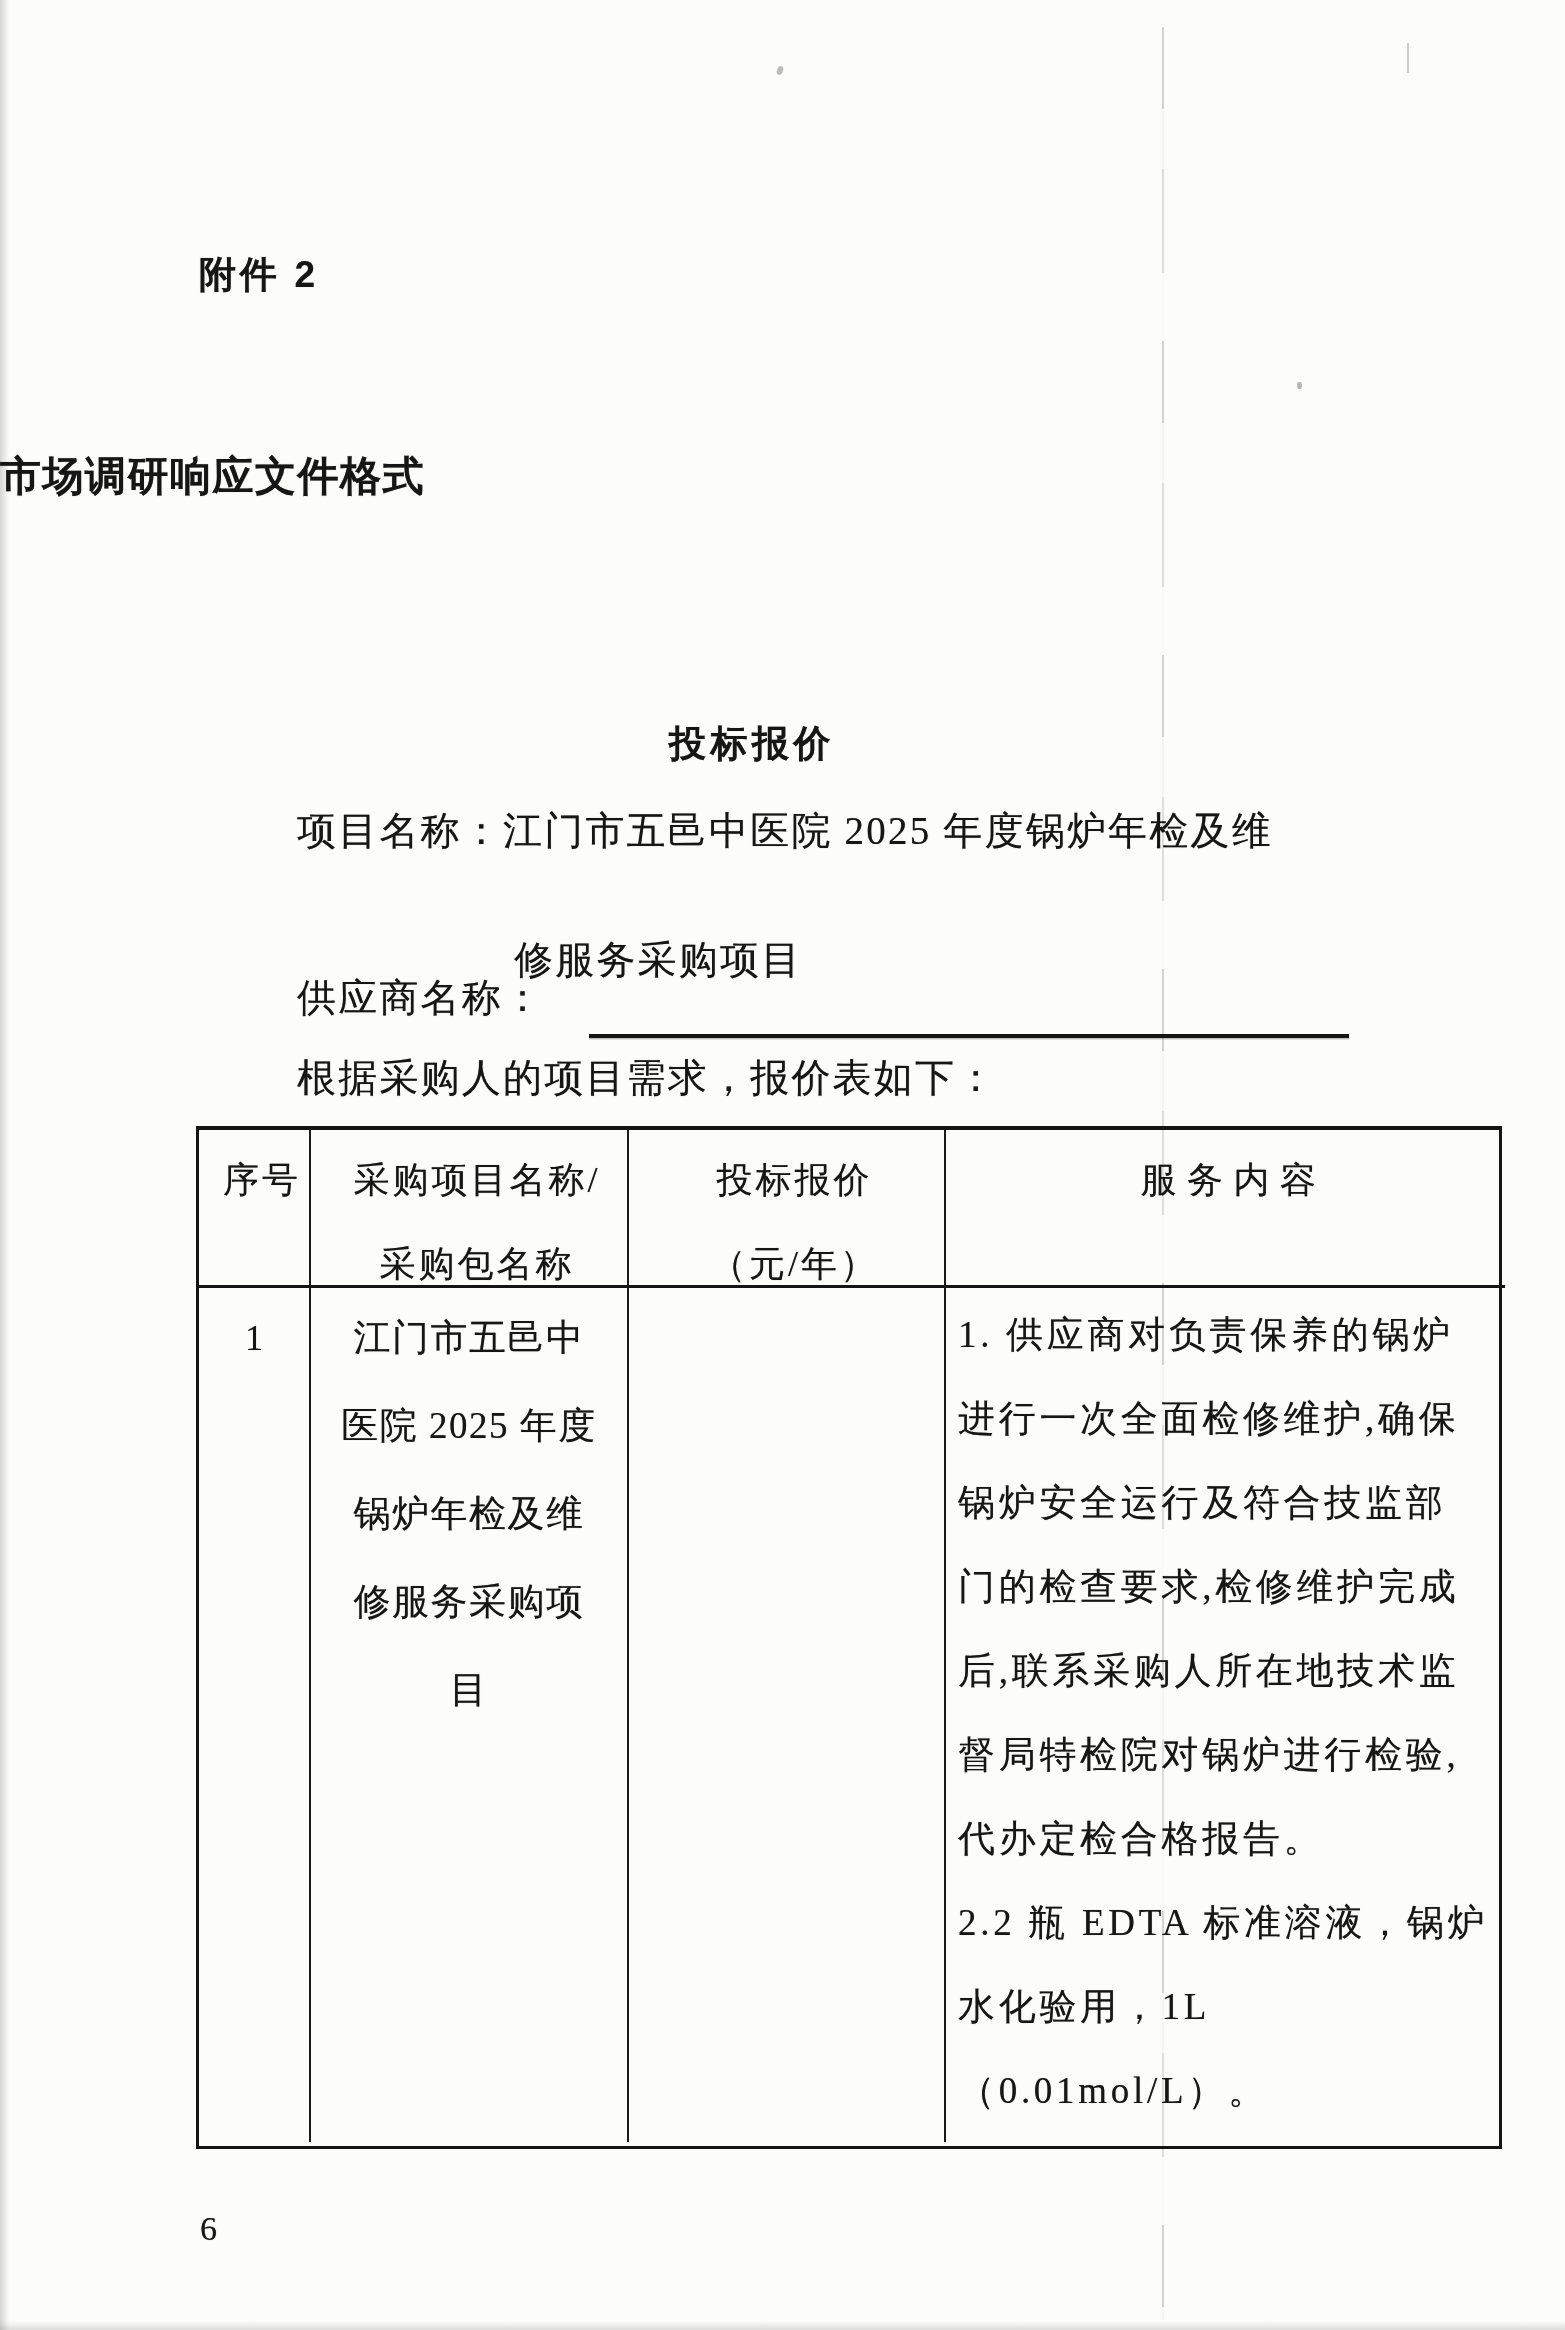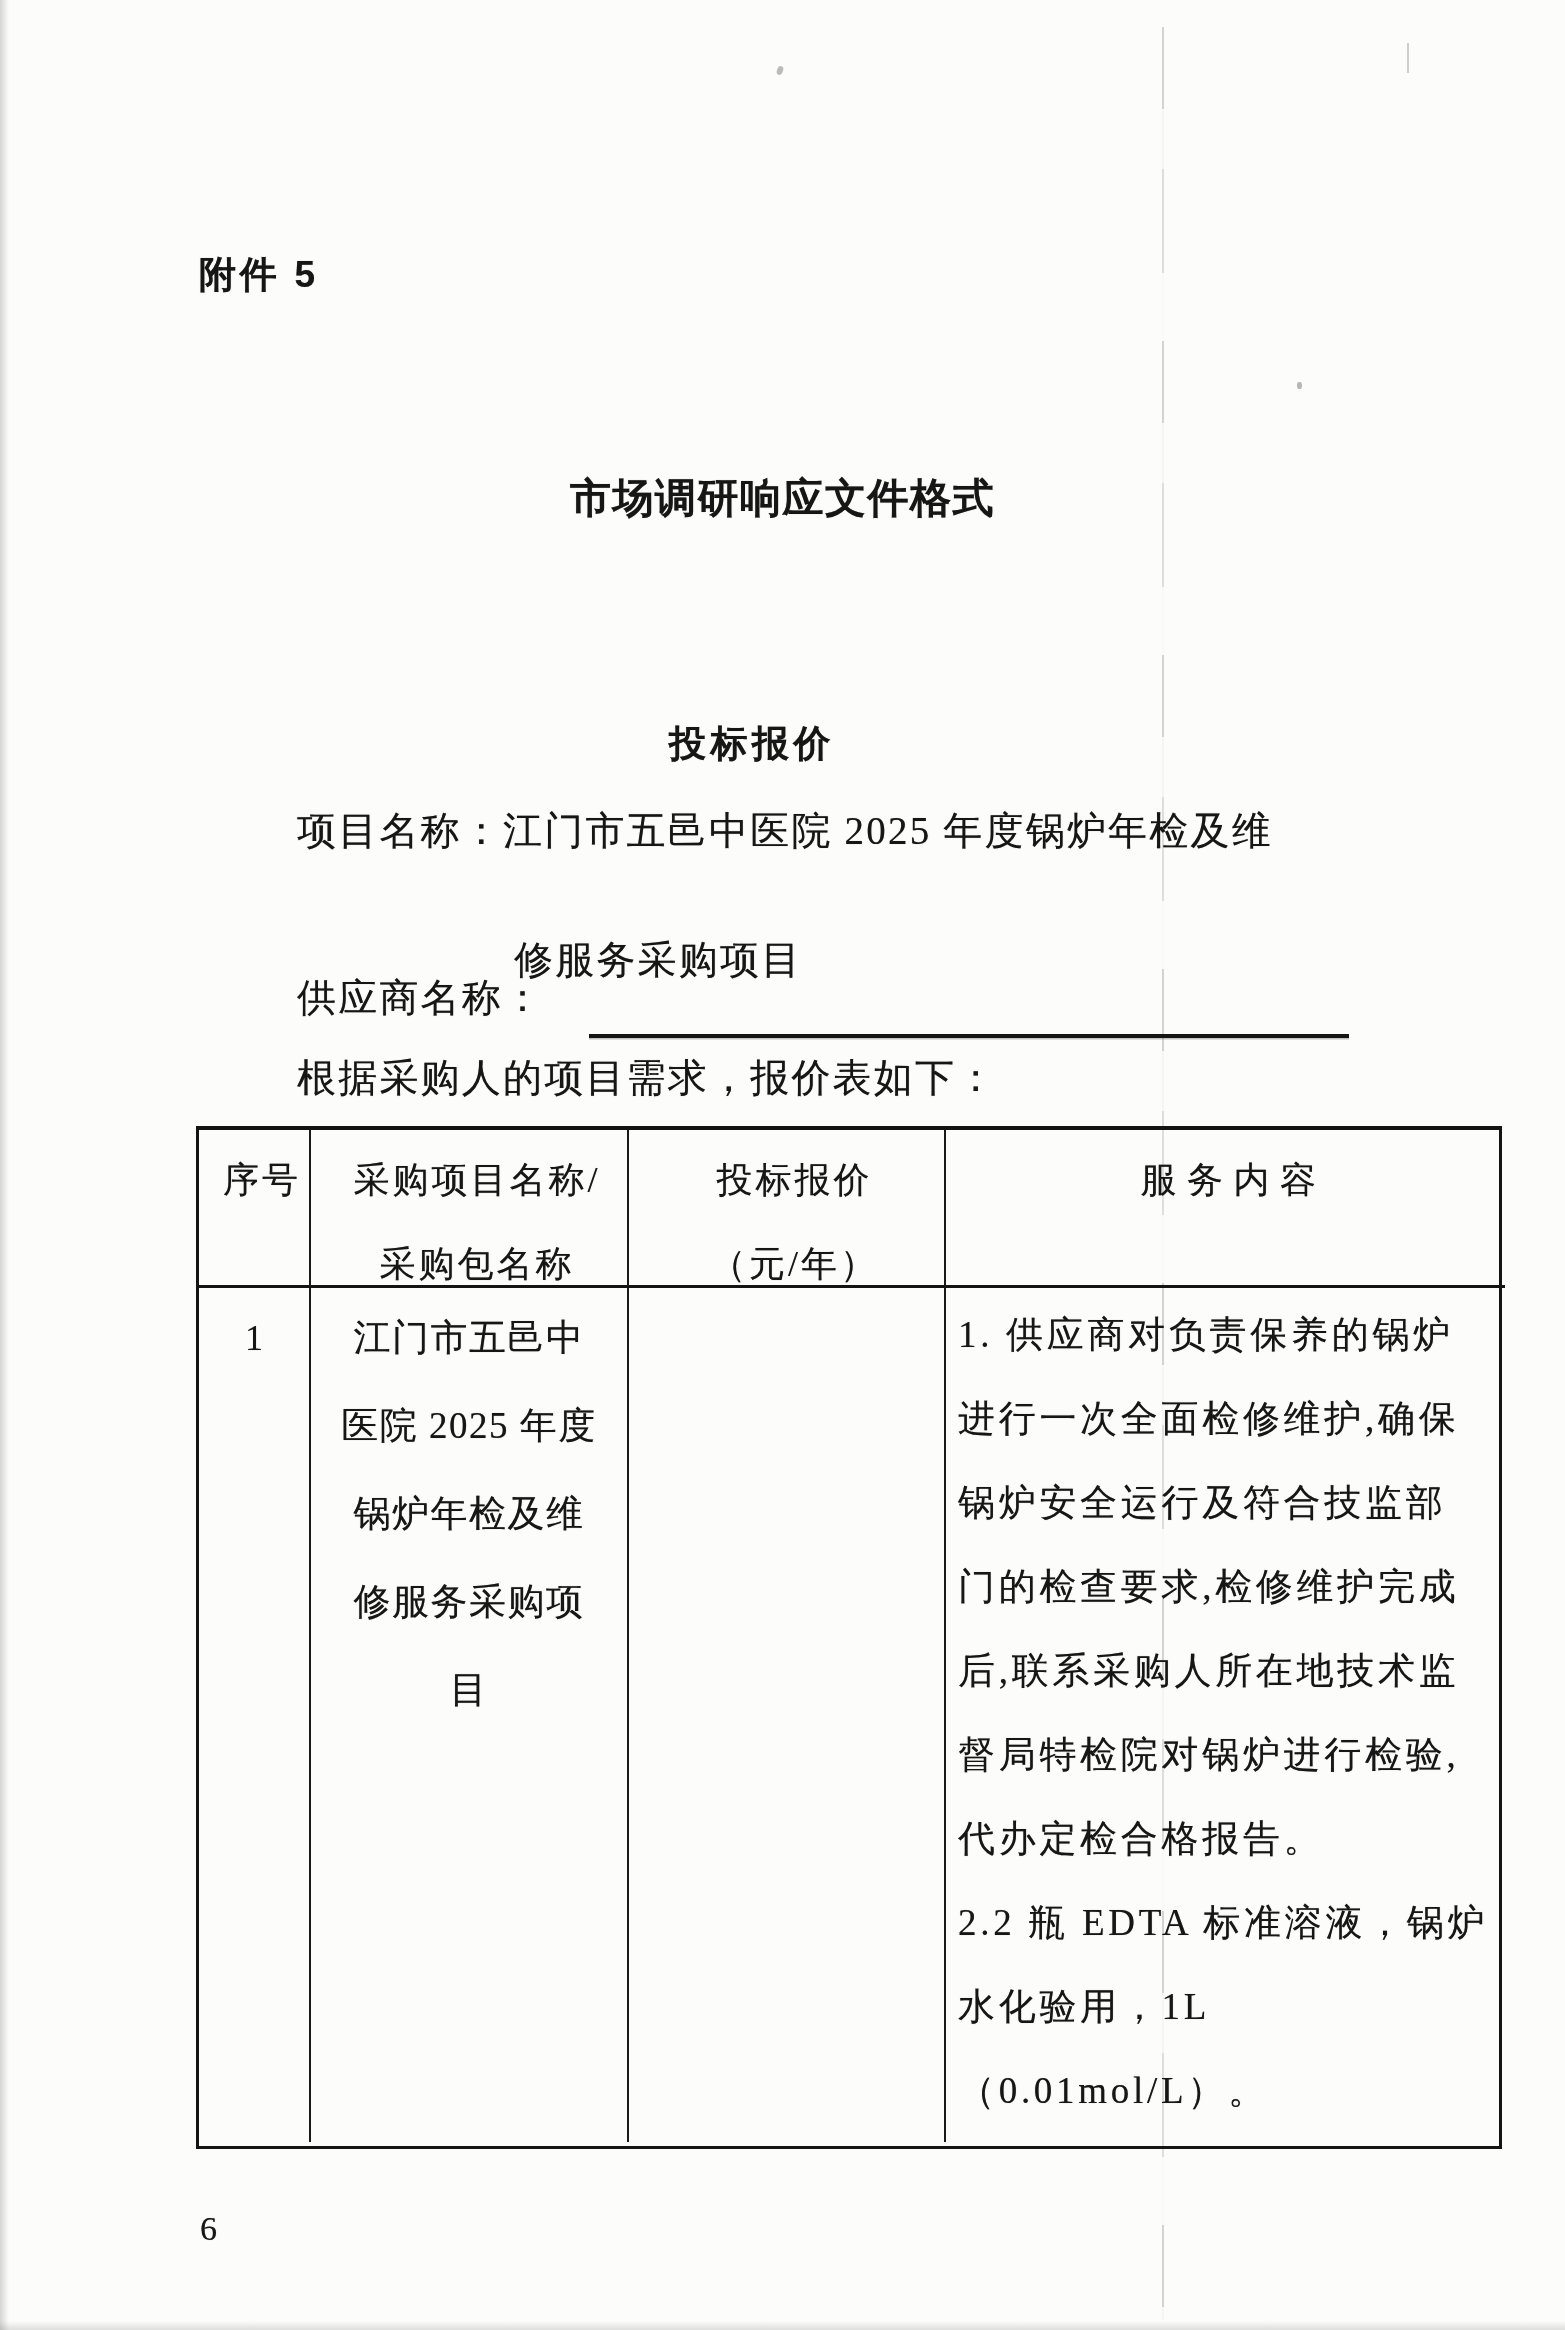--- a/index.html
+++ b/index.html
@@ -15,21 +15,21 @@
   .abs { position:absolute; }
   .ink { text-shadow:0 0 0.7px rgba(20,20,20,.55); }
 
   
   .attachment-label{
     left:199px; top:252px;
     font-family:"Liberation Sans","DejaVu Sans",sans-serif;
     font-weight:700; font-size:37px; line-height:45px; letter-spacing:3.7px;
   }
   .main-title{
-    left:0; top:474px; width:1565px; text-align:center;
+    left:0; top:452px; width:1565px; text-align:left;
     font-family:"Liberation Sans","DejaVu Sans",sans-serif;
     font-weight:700; font-size:41px; line-height:49px; letter-spacing:1.5px;
   }
   .table-title{
     left:669px; top:721px;
     font-weight:700; font-size:37px; line-height:45px; letter-spacing:4.5px;
   }
 
   
   .body-text{ font-size:39px; line-height:46px; letter-spacing:2.2px; }
@@ -96,21 +96,21 @@
 
 <div class="page">
 
   <div class="abs fold-line"></div>
   <div class="abs edge-left"></div>
   <div class="abs edge-bottom"></div>
   <div class="abs speck1"></div>
   <div class="abs speck2"></div>
   <div class="abs speck3"></div>
 
-  <div class="abs attachment-label ink">附件 5</div>
+  <div class="abs attachment-label ink">附件 2</div>
 
   <div class="abs main-title ink">市场调研响应文件格式</div>
 
   <div class="abs table-title ink">投标报价</div>
 
   <div class="abs body-text ink proj-line1">项目名称：江门市五邑中医院 2025 年度锅炉年检及维</div>
 
   <div class="abs body-text ink proj-line2">修服务采购项目</div>
 
   <div class="abs body-text ink supplier-line">供应商名称：</div>

